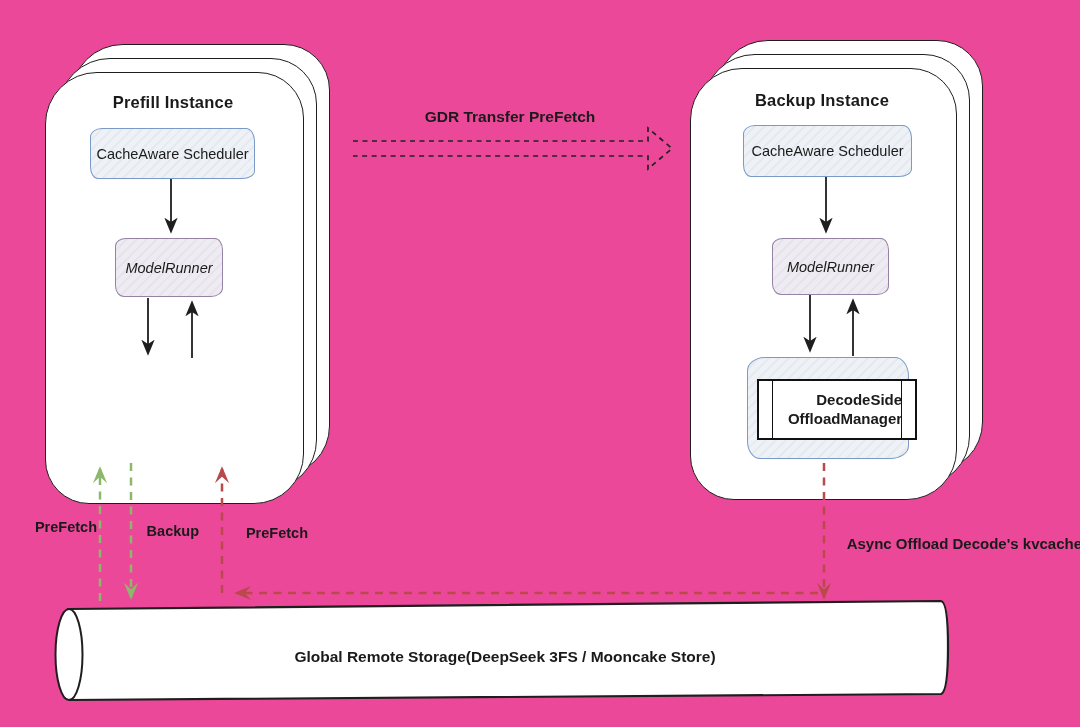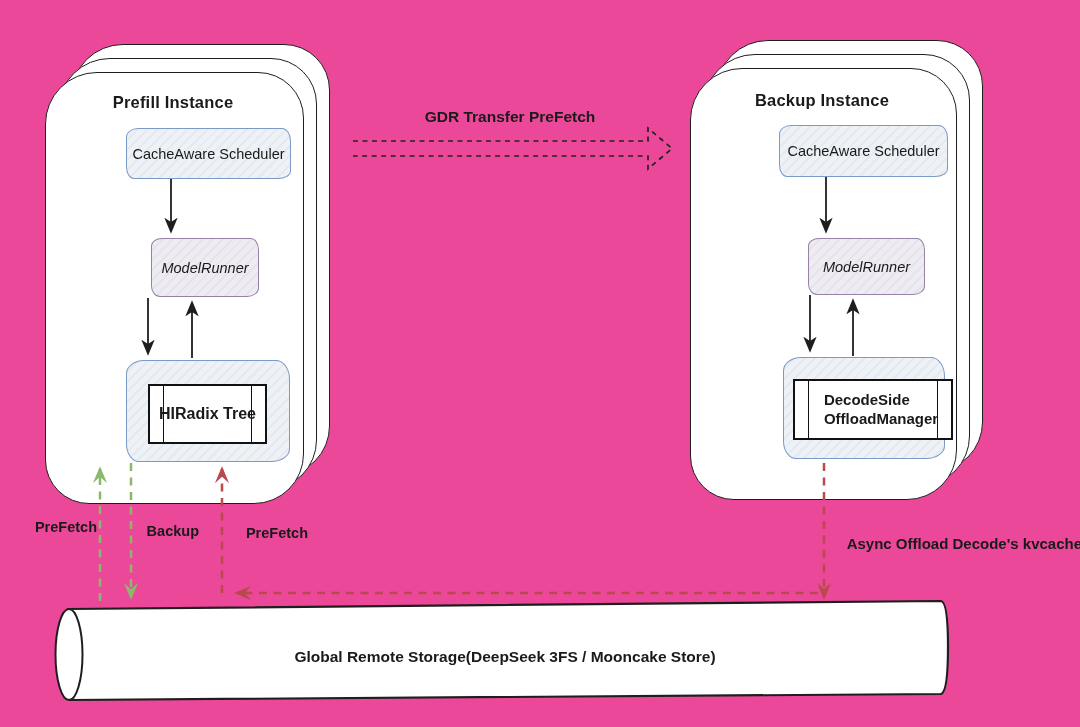--- a/index.html
+++ b/index.html
@@ -16,23 +16,22 @@
   .layer-cards{position:absolute;inset:0;z-index:1;}
   .layer-svg{position:absolute;inset:0;z-index:5;}
   .layer-nodes{position:absolute;inset:0;z-index:10;}
   .inst-title{
     position:absolute;font-weight:bold;font-size:16.5px;text-align:center;
     letter-spacing:.2px;
   }
   
   .node{
     position:absolute;display:flex;align-items:center;justify-content:center;
-    font-size:14.5px;text-align:left;
+    font-size:14.5px;text-align:right;
     background-image:repeating-linear-gradient(135deg,rgba(110,125,150,0.07) 0 2px,transparent 2px 7px);
-    margin-left:36px;
   }
   .blue{
     background-color:#eef2f7;border:1.8px solid #7a9ac8;
     border-radius:12px 9px 13px 8px / 9px 13px 8px 12px;
   }
   .purple{
     background-color:#efebf2;border:1.8px solid #9682a5;
     border-radius:11px 8px 12px 9px / 8px 12px 9px 11px;
     font-style:italic;
   }
@@ -108,27 +107,20 @@
     <line x1="222" y1="593" x2="222" y2="469" stroke="#b9494b" stroke-width="2.5" stroke-dasharray="8 6.5" marker-end="url(#mRed)"></line>
     <line x1="818" y1="593" x2="237" y2="593" stroke="#b9494b" stroke-width="2.5" stroke-dasharray="8 6.5" marker-end="url(#mRed)"></line>
     <line x1="824" y1="463" x2="824" y2="597" stroke="#b9494b" stroke-width="2.5" stroke-dasharray="8 6.5" marker-end="url(#mRed)"></line>
   </svg>
 
   <div class="layer-nodes">
 
     <div class="inst-title" style="left:73px;top:93px;width:200px;">Prefill Instance</div>
     <div class="node blue" style="left:90px;top:128px;width:163px;height:49px;">CacheAware Scheduler</div>
     <div class="node purple" style="left:115px;top:238px;width:106px;height:57px;">ModelRunner</div>
-    <div class="node blue store-outer" style="left:90px;top:360px;width:162px;height:100px;">
-      <div class="store-inner" style="left:21px;top:23px;width:115px;height:56px;">
-        <span class="rail rail-l"></span>
-        <span>HIRadix Tree</span>
-        <span class="rail rail-r"></span>
-      </div>
-    </div>
 
     <div class="inst-title" style="left:722px;top:91px;width:200px;">Backup Instance</div>
     <div class="node blue" style="left:743px;top:125px;width:167px;height:50px;">CacheAware Scheduler</div>
     <div class="node purple" style="left:772px;top:238px;width:115px;height:55px;">ModelRunner</div>
     <div class="node blue store-outer" style="left:747px;top:357px;width:160px;height:100px;">
       <div class="store-inner" style="left:9px;top:21px;width:140px;height:57px;font-size:15px;padding-left:16px;">
         <span class="rail rail-l"></span>
         <span class="prewrap">DecodeSide
 OffloadManager</span>
         <span class="rail rail-r"></span>

